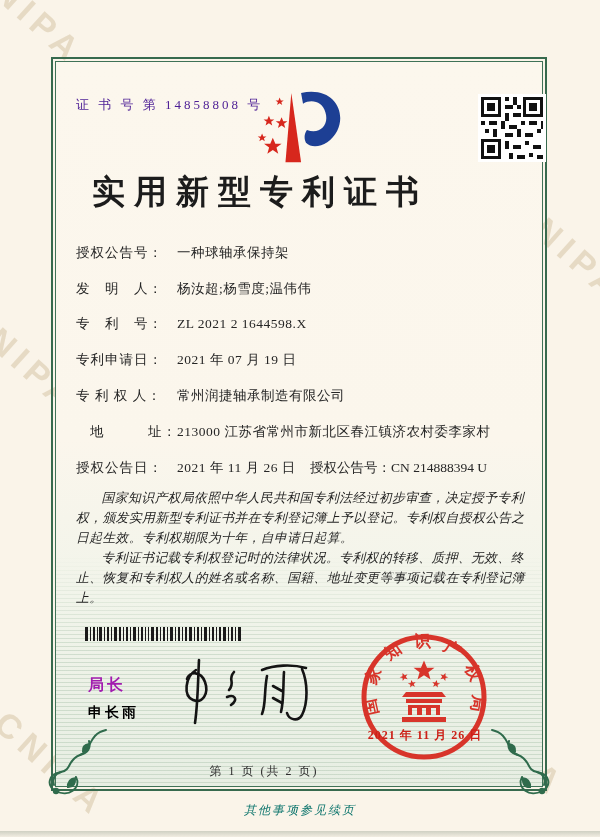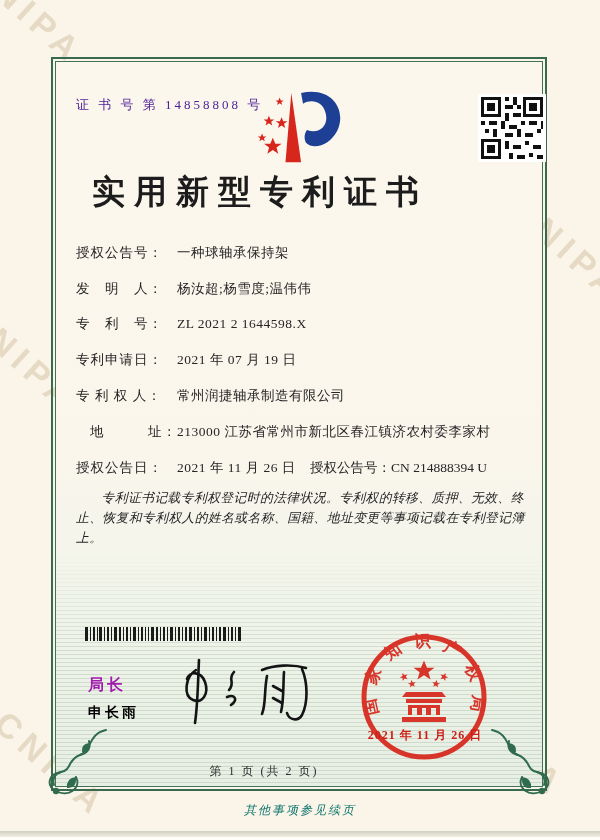--- a/index.html
+++ b/index.html
@@ -202,20 +202,21 @@
     <span class="lbl">地　　　址：</span><span class="val">213000 江苏省常州市新北区春江镇济农村委李家村</span>
   </div>
   <div class="row" style="top:459px;">
     <span class="lbl">授权公告日：</span><span class="val">2021 年 11 月 26 日</span>
   </div>
   <div class="row2col" style="top:459px;">
     <span>授权公告号：</span><span class="val">CN 214888394 U</span>
   </div>
 
   <div class="body-text">
+    <p>国家知识产权局依照中华人民共和国专利法经过初步审查，决定授予专利权，颁发实用新型专利证书并在专利登记簿上予以登记。专利权自授权公告之日起生效。专利权期限为十年，自申请日起算。</p>
     <p>专利证书记载专利权登记时的法律状况。专利权的转移、质押、无效、终止、恢复和专利权人的姓名或名称、国籍、地址变更等事项记载在专利登记簿上。</p>
   </div>
 
   <svg class="barcode" viewBox="0 0 156 14" preserveAspectRatio="none">
     <path fill="#1a1a1a" d="M0 0h3v14H0z M5 0h1v14H5z M8 0h2v14H8z M12 0h1v14h-1z M14 0h3v14h-3z M19 0h1v14h-1z M22 0h2v14h-2z M26 0h1v14h-1z M29 0h3v14h-3z M34 0h2v14h-2z M38 0h1v14h-1z M41 0h2v14h-2z M45 0h1v14h-1z M48 0h3v14h-3z M53 0h1v14h-1z M56 0h2v14h-2z M60 0h1v14h-1z M63 0h1v14h-1z M66 0h3v14h-3z M71 0h2v14h-2z M75 0h1v14h-1z M78 0h2v14h-2z M82 0h1v14h-1z M85 0h3v14h-3z M90 0h1v14h-1z M93 0h2v14h-2z M97 0h1v14h-1z M100 0h2v14h-2z M104 0h3v14h-3z M109 0h1v14h-1z M112 0h2v14h-2z M116 0h1v14h-1z M119 0h3v14h-3z M124 0h1v14h-1z M127 0h2v14h-2z M131 0h1v14h-1z M134 0h2v14h-2z M138 0h3v14h-3z M143 0h1v14h-1z M146 0h2v14h-2z M150 0h1v14h-1z M153 0h3v14h-3z"></path>
   </svg>
 
   <div class="sig-title">局长</div>
   <div class="sig-name">申长雨</div>
   <svg class="sig-script" viewBox="0 0 152 72">

